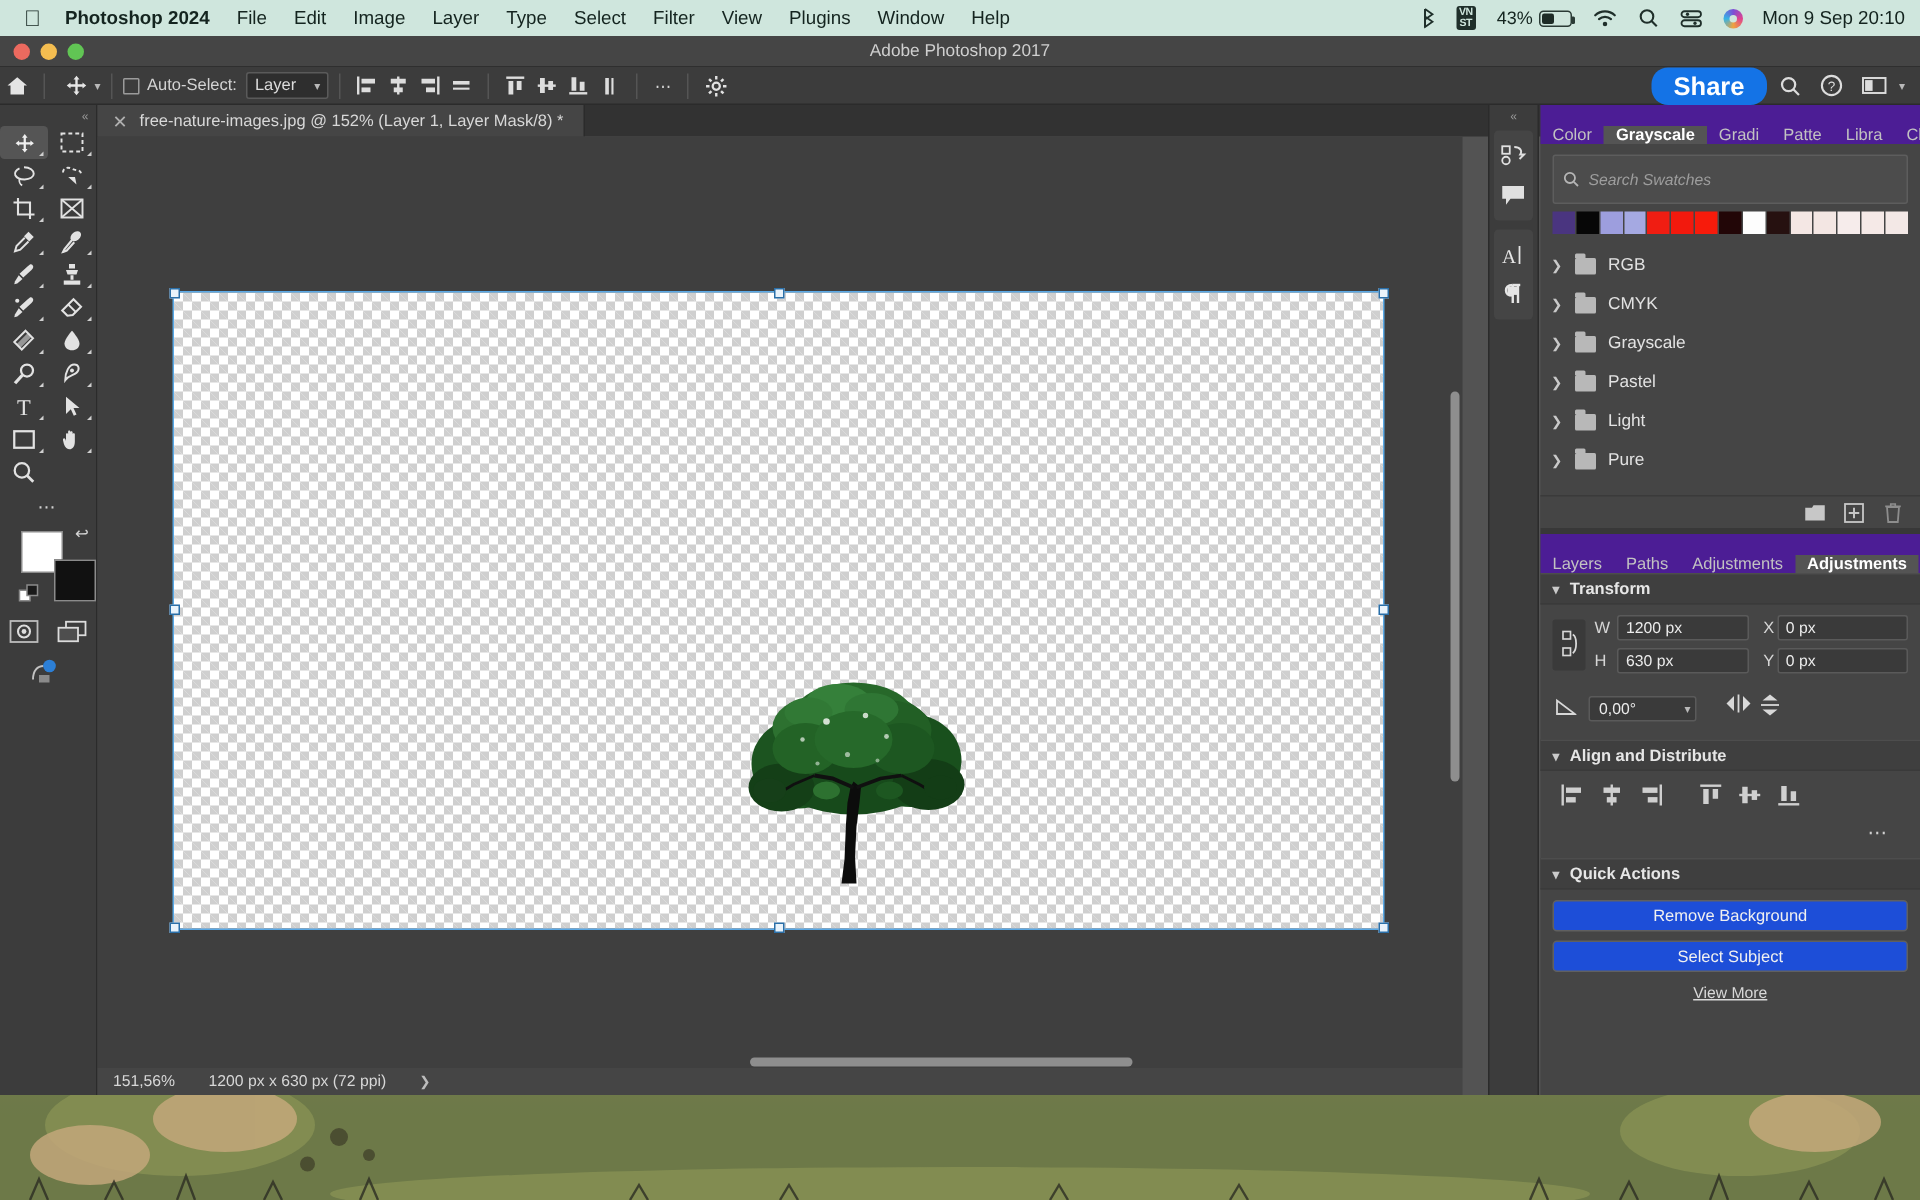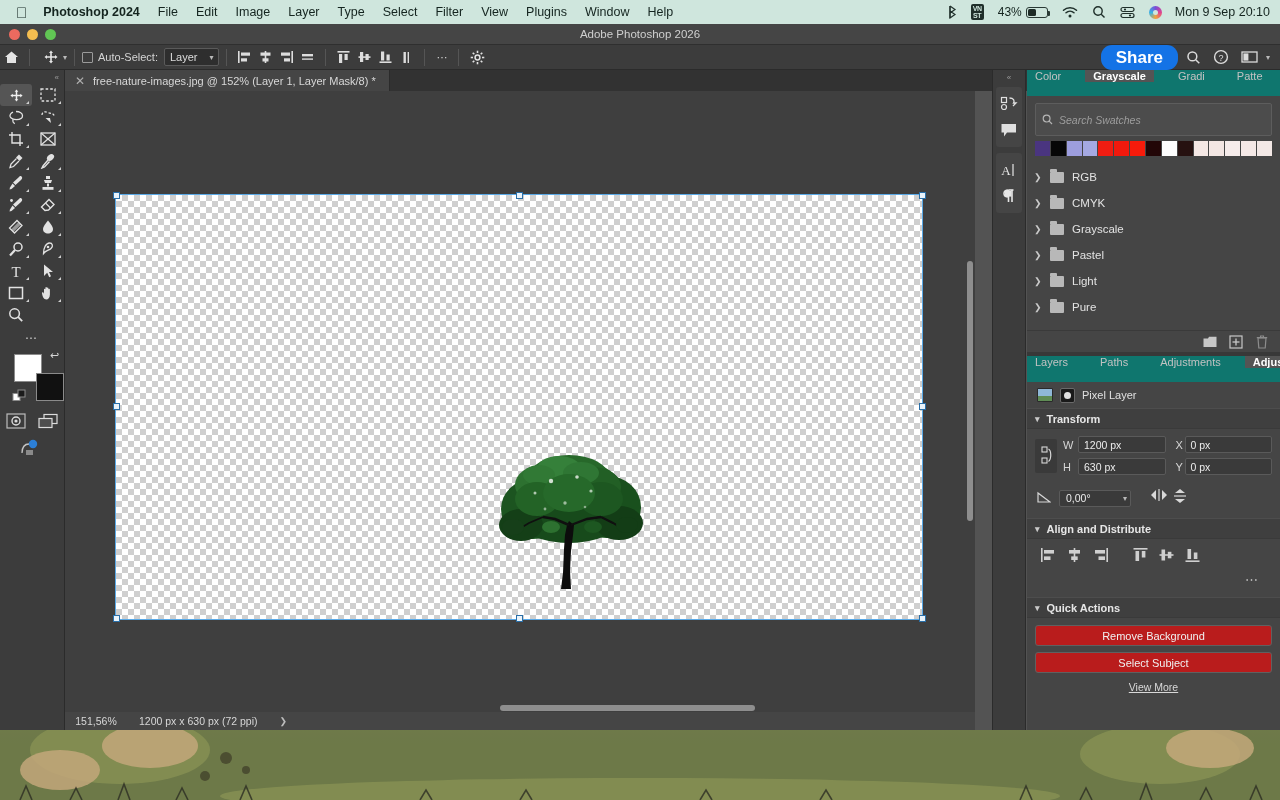--- a/index.html
+++ b/index.html
@@ -160,21 +160,21 @@
   #rail {
     position: absolute; left: 992px; top: 70px; width: 34px; height: 660px;
     background: #3c3c3c; border-left: 1px solid #2b2b2b; border-right: 1px solid #2b2b2b;
   }
   #rail .rl-collapse { height: 14px; display:flex; align-items:center; justify-content:center; color:#9a9a9a; font-size:8px; }
   .rail-grp { background: #454545; border-radius: 3px; margin: 3px 3px 6px; padding: 4px 0; }
   .rail-ico { height: 26px; display: flex; align-items: center; justify-content: center; color: #e0e0e0; }
 
   
   #panels { position: absolute; left: 1027px; top: 70px; width: 253px; height: 660px; background: #454545; }
-  .ptabs { display: flex; align-items: flex-start; height: 26px; background: #0f766e; gap: 16px; }
+  .ptabs { display: flex; align-items: flex-end; height: 26px; background: #4c1d95; }
   .ptab {
     display: flex; align-items: center; padding: 0 8px;
     font-size: 11px; color: #c2c2c2; white-space: nowrap;
   }
   .ptab.active { background: #545454; color: #fff; font-weight: bold; }
   .ptabs .pmenu { margin-left: auto; display:flex; align-items:center; padding: 0 8px; }
   .hmb { width: 13px; }
   .hmb i { display:block; height:1.5px; background:#c9c9c9; margin-bottom:2.5px; }
 
   .search-row { padding: 7px 8px 5px; }
@@ -245,21 +245,21 @@
   }
   .flipgrp { display: flex; gap: 1px; margin-left: 10px; }
 
   .align-lbl { font-size: 11px; color: #d2d2d2; padding: 4px 0 8px 2px; }
   .align-icons { display: flex; align-items: center; gap: 0; }
   .al-ico { width: 26px; height: 18px; display: flex; align-items: center; justify-content: center; }
   .al-gap { width: 14px; }
   .more-dots { text-align: right; color: #cfcfcf; font-size: 13px; letter-spacing: 2px; padding: 8px 12px 0 0; }
 
   .qa-btn {
-    background: #b91c1c; border: 1px solid #606060; border-radius: 3px;
+    background: #1d4ed8; border: 1px solid #606060; border-radius: 3px;
     height: 21px; display: flex; align-items: center; justify-content: center;
     font-size: 11px; color: #f0f0f0; margin-bottom: 6px;
   }
   .viewmore { text-align: center; font-size: 10.5px; color: #d8d8d8; text-decoration: underline; padding-top: 2px; }
 
   
   #desktop {
     position: absolute; left: 0; top: 730px; width: 1280px; height: 70px;
     background: linear-gradient(#6f7a4a, #5d6840);
     overflow: hidden;
@@ -328,21 +328,21 @@
       </span>
     <span class="clocktxt">Mon 9 Sep  20:10</span>
   </div>
 
   <div id="pstitle">
     <div class="lights">
       <span class="light l-red"></span>
       <span class="light l-yel"></span>
       <span class="light l-grn"></span>
     </div>
-    <div class="wt">Adobe Photoshop 2026</div>
+    <div class="wt">Adobe Photoshop 2017</div>
   </div>
 
   <div id="optbar">
     <span class="home-ico">
       <svg width="15" height="14" viewBox="0 0 15 14">
           <path d="M7.5 1.5 L14 7 L12 7 L12 13 L3 13 L3 7 L1 7 Z" fill="#e4e4e4"></path>
         </svg>
     </span>
     <span class="ob-sep"></span>
     <span class="tool-pick">
@@ -849,25 +849,20 @@
       <div class="ptab active">Adjustments</div>
       <div class="pmenu">
         <span class="hmb">
             <i></i>
             <i></i>
             <i></i>
           </span>
       </div>
     </div>
 
-    <div class="prop-head">
-      <span class="pl-thumb"></span>
-      <span class="pl-mask"></span>
-      <span>Pixel Layer</span>
-    </div>
 
     <div class="sec-head">
       <span class="sec-chev">▾</span>
       <span>Transform</span>
     </div>
     <div class="sec-body">
       <div class="tf-grid">
         <div class="lock-btn">
           <svg width="13" height="22" viewBox="0 0 13 22">
               <rect x="2" y="2" width="5" height="5" fill="none" stroke="#d8d8d8" stroke-width="1.1"></rect>

